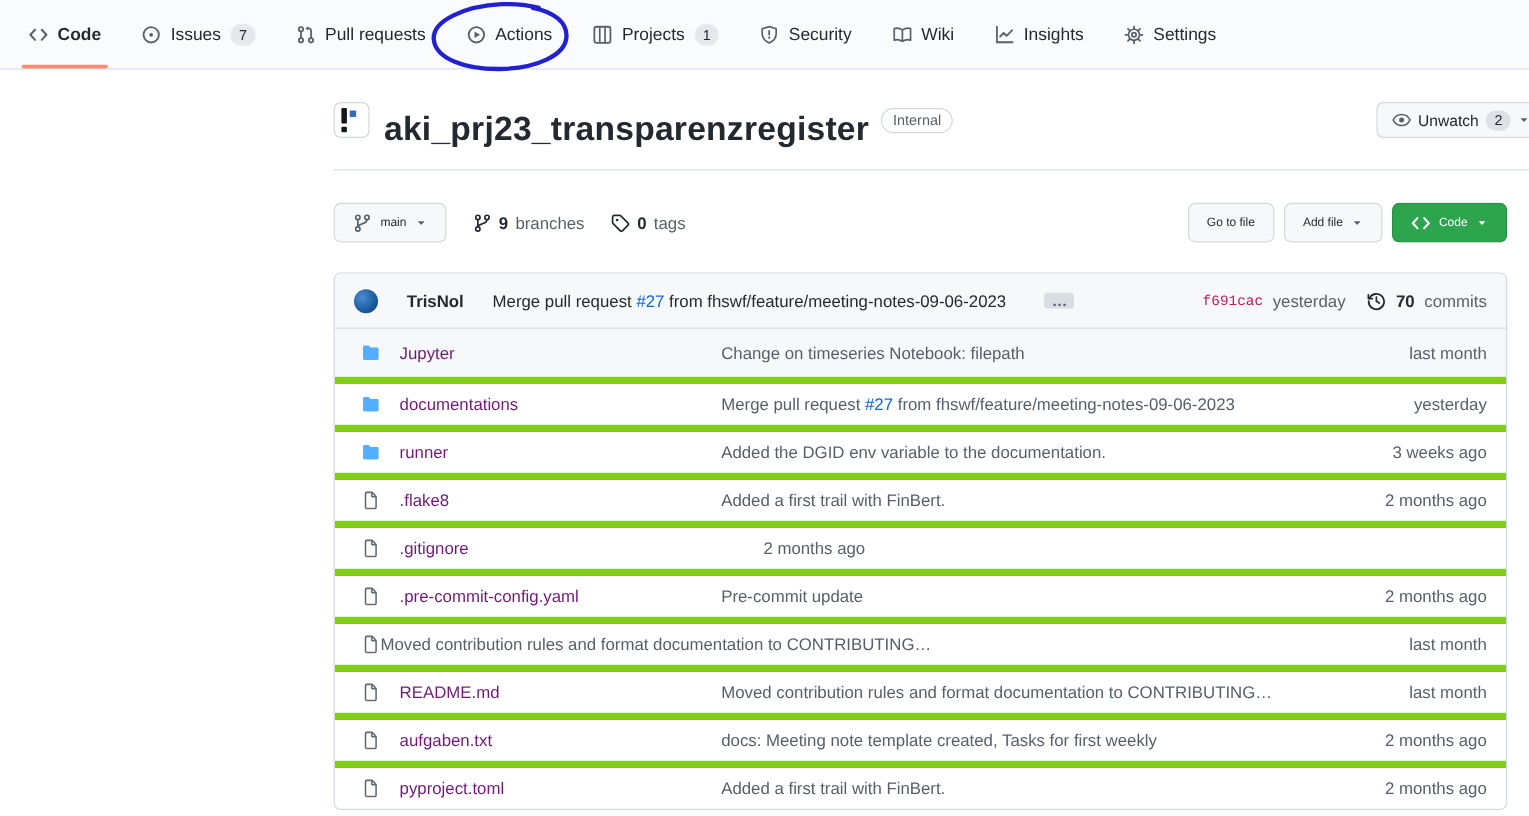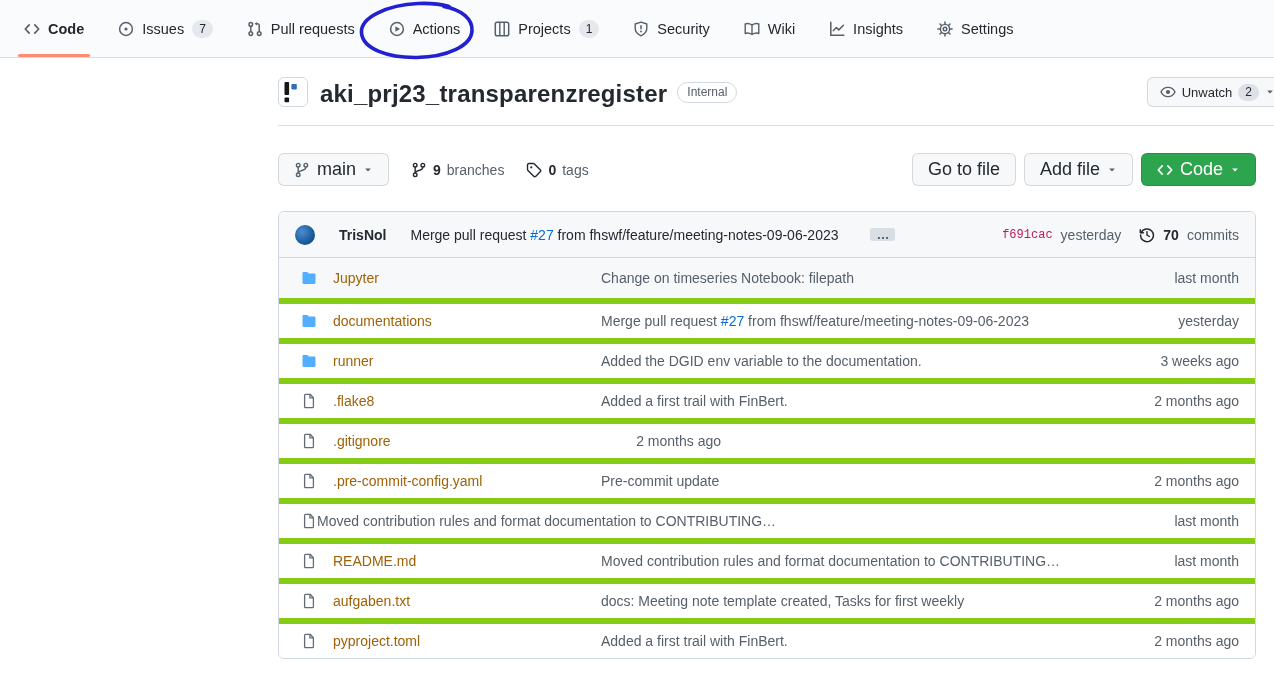--- a/index.html
+++ b/index.html
@@ -41,41 +41,41 @@
 
   .repo-header {
     display:flex; align-items:center;
     padding:18px 0 17px 0; border-bottom:1px solid #d8dee4;
   }
   .org-avatar {
     width:30px; height:30px; flex:none;
     border:1px solid #d0d7de; border-radius:6px; background:#fff;
     display:flex; align-items:center; justify-content:center;
   }
-  .repo-title { font-size:24px; font-weight:700; margin:4px 0 0 12px; letter-spacing:.2px; }
+  .repo-title { font-size:28px; font-weight:700; margin:16px 0 0 12px; letter-spacing:.2px; }
   .visibility-badge {
     margin-left:10px; font-size:12px; color:#57606a;
     border:1px solid #d0d7de; border-radius:2em; padding:1px 9px; line-height:17px;
   }
   .watch-btn {
     margin-left:auto; margin-right:-14px; flex:none;
     display:flex; align-items:center; gap:6px;
     background:#f6f8fa; border:1px solid rgba(27,31,36,.15); border-radius:6px;
     height:30px; padding:0 12px; font-size:13px; color:#24292f; cursor:pointer;
   }
   .watch-btn .w-icon { width:16px; height:16px; color:#57606a; }
   .watch-count { background:rgba(175,184,193,.35); border-radius:10px; padding:0 7px; font-size:12px; line-height:17px; }
   .caret { width:10px; height:10px; color:#57606a; }
 
   
   .toolbar { display:flex; align-items:center; margin-top:27px; padding-right:18px; }
   .btn {
     display:flex; align-items:center; gap:7px;
     background:#f6f8fa; border:1px solid rgba(27,31,36,.15); border-radius:6px;
-    height:33px; padding:0 15px; font-size:18px; color:#24292f; cursor:pointer;
+    height:33px; padding:0 15px; font-size:10px; color:#24292f; cursor:pointer;
     font-family:"Liberation Sans",sans-serif;
   }
   .btn .b-icon { width:16px; height:16px; color:#57606a; }
   .btn-primary { background:var(--btn-green,#2da44e); color:#fff; border-color:rgba(27,31,36,.15); }
   .btn-primary .b-icon, .btn-primary .caret { color:#fff; }
   .meta { margin-left:22px; display:flex; align-items:center; gap:6px; font-size:14px; color:#57606a; cursor:pointer; }
   .meta .m-icon { width:16px; height:16px; color:#24292f; }
   .meta b { color:#24292f; font-weight:700; }
   .spacer { flex:1; }
   .toolbar .btn + .btn { margin-left:8px; }
@@ -108,21 +108,21 @@
   .history-icon { width:16px; height:16px; color:#24292f; }
   .commits-count { font-weight:700; }
   .commits-label { color:#57606a; }
 
   .file-row { display:flex; align-items:center; height:40px; padding:0 16px 0 22px; background:#fff; }
   .file-row + .file-row { border-top:6px solid #84cc16; }
   .file-row.highlight { background:#f6f8fa; }
   .file-icon { width:16px; height:16px; flex:none; }
   .file-icon.folder { color:#54aeff; }
   .file-icon.file { color:#636c76; }
-  .file-name { margin-left:16px; width:268px; flex:none; color:#a16207; cursor:pointer; text-decoration:none;
+  .file-name { margin-left:16px; width:268px; flex:none; color:#701a75; cursor:pointer; text-decoration:none;
                white-space:nowrap; overflow:hidden; }
   .file-msg { flex:1; color:#57606a; white-space:nowrap; overflow:hidden; cursor:pointer; }
   .file-date { width:120px; flex:none; text-align:right; color:#57606a; cursor:pointer; }
 
   svg { display:block; }
 </style>
 </head>
 <body>
 
 <svg width="0" height="0" style="position:absolute" aria-hidden="true">

